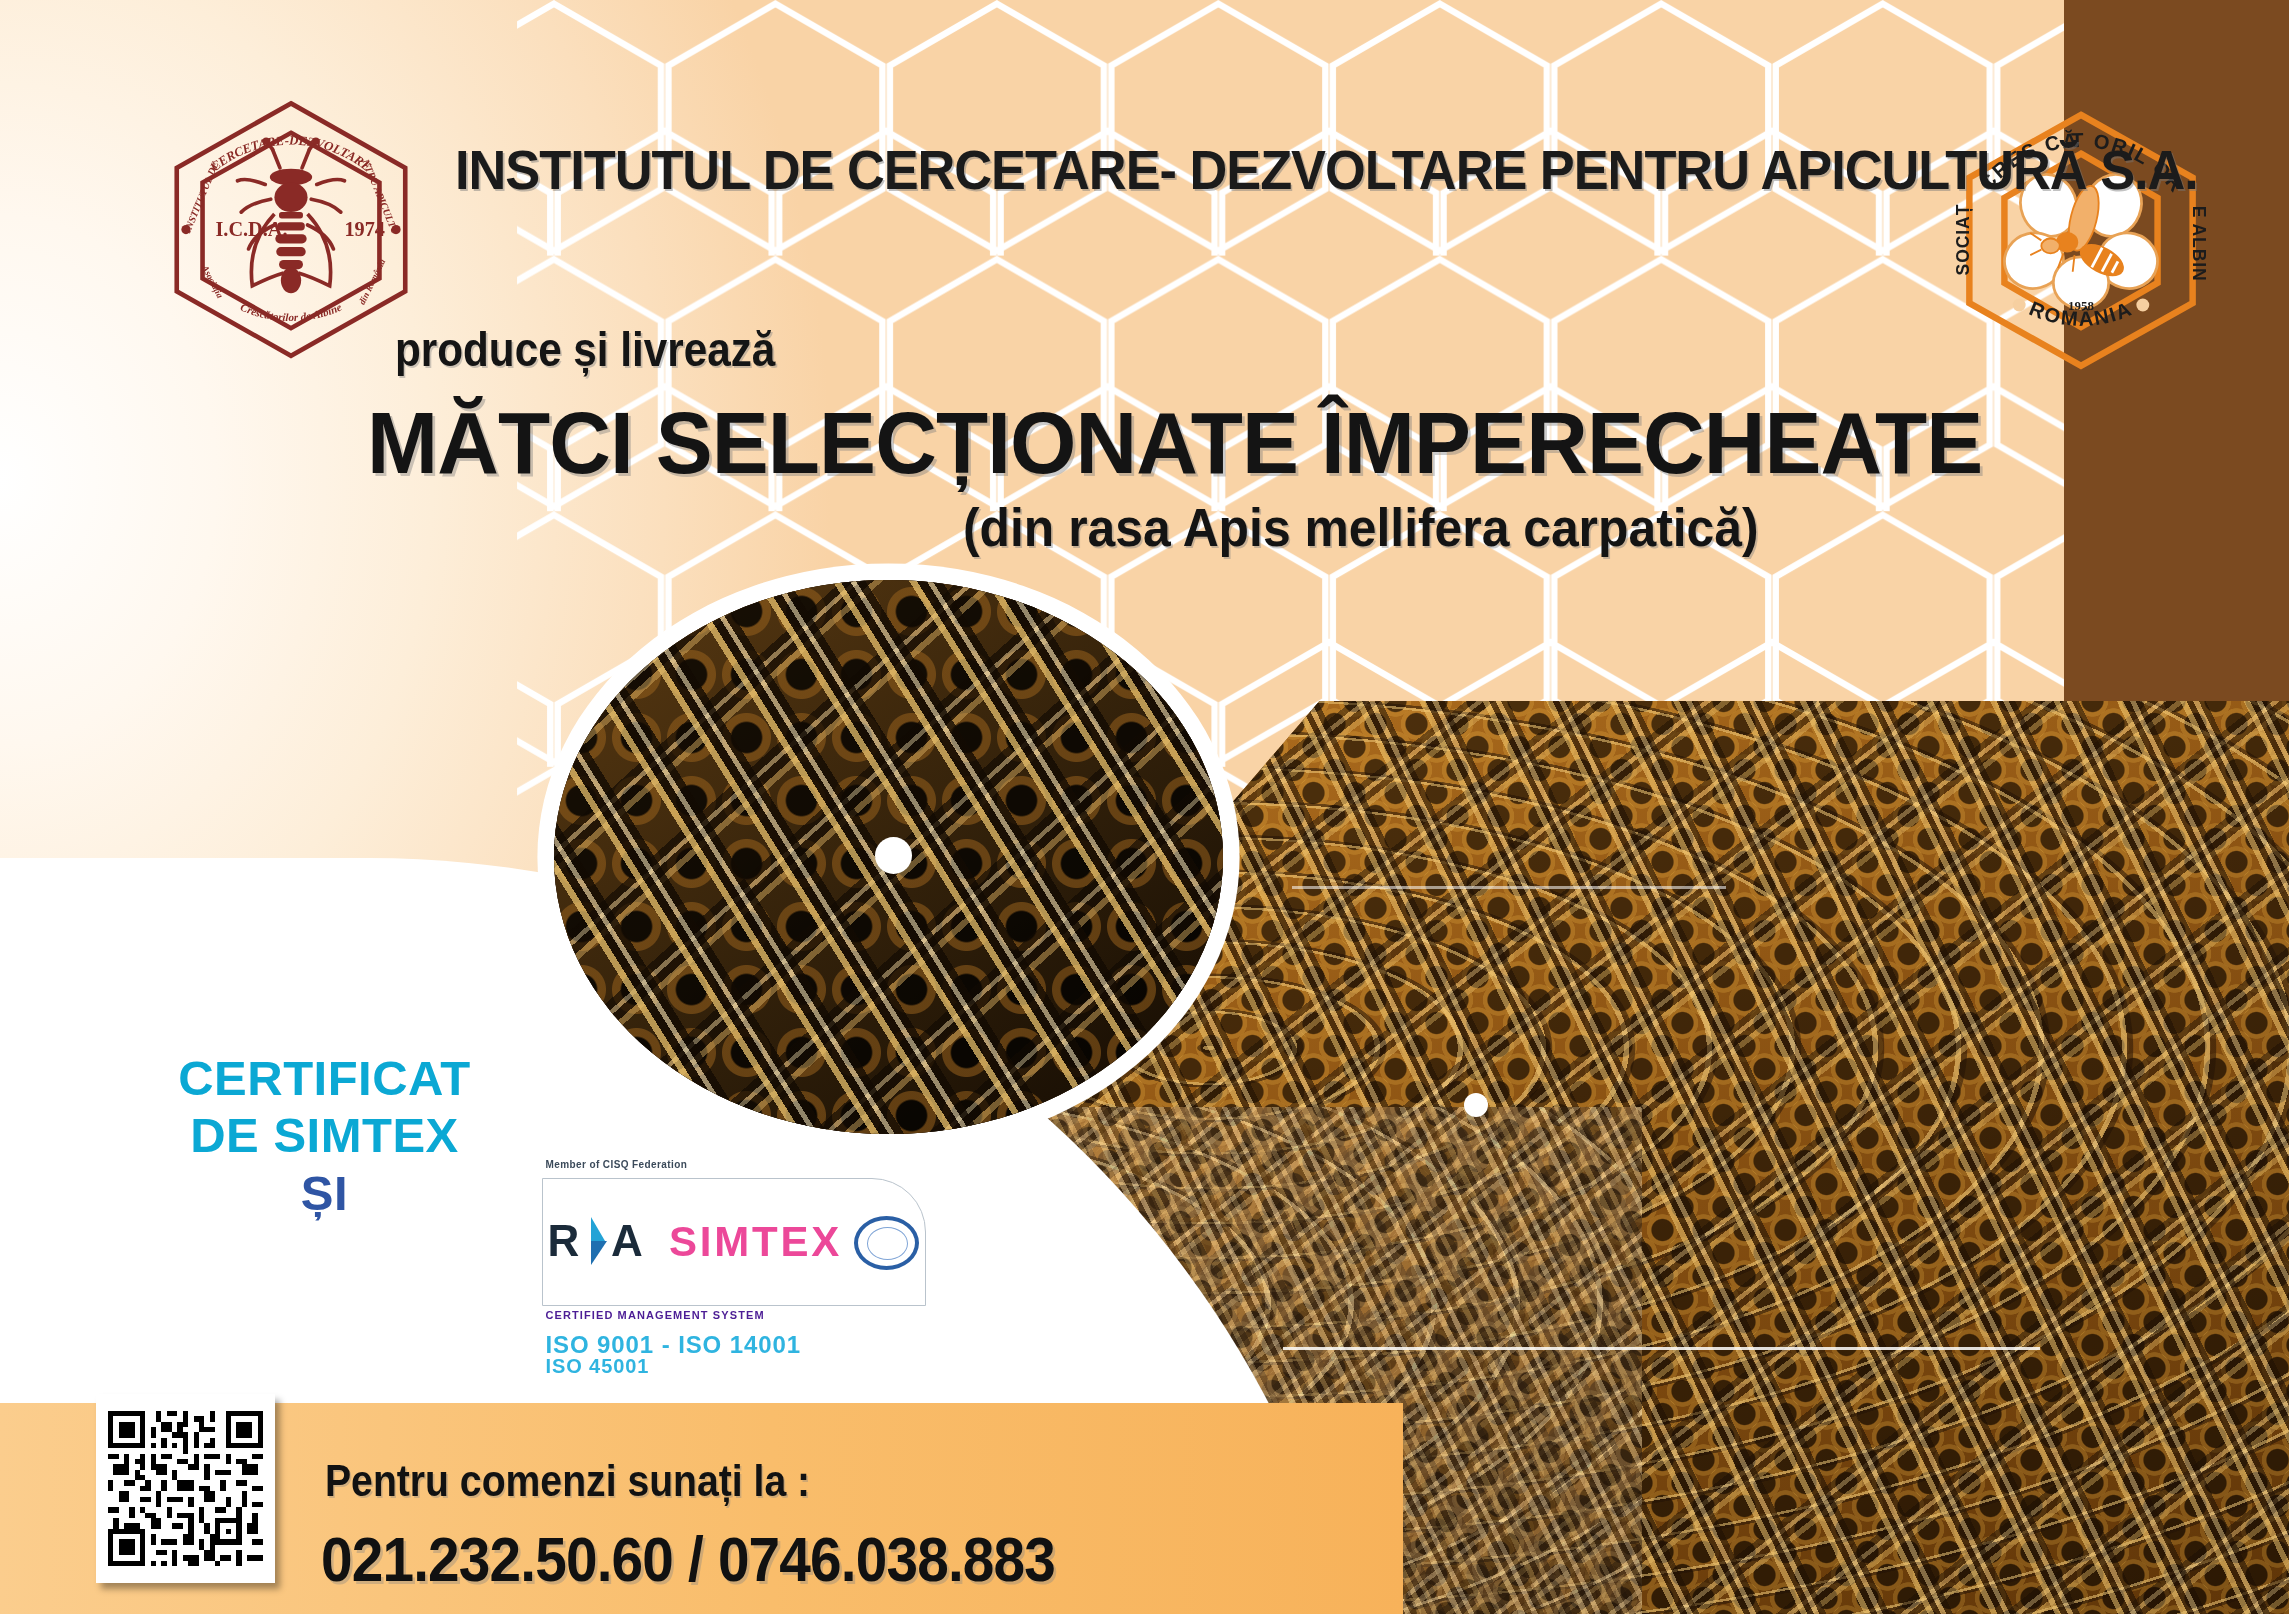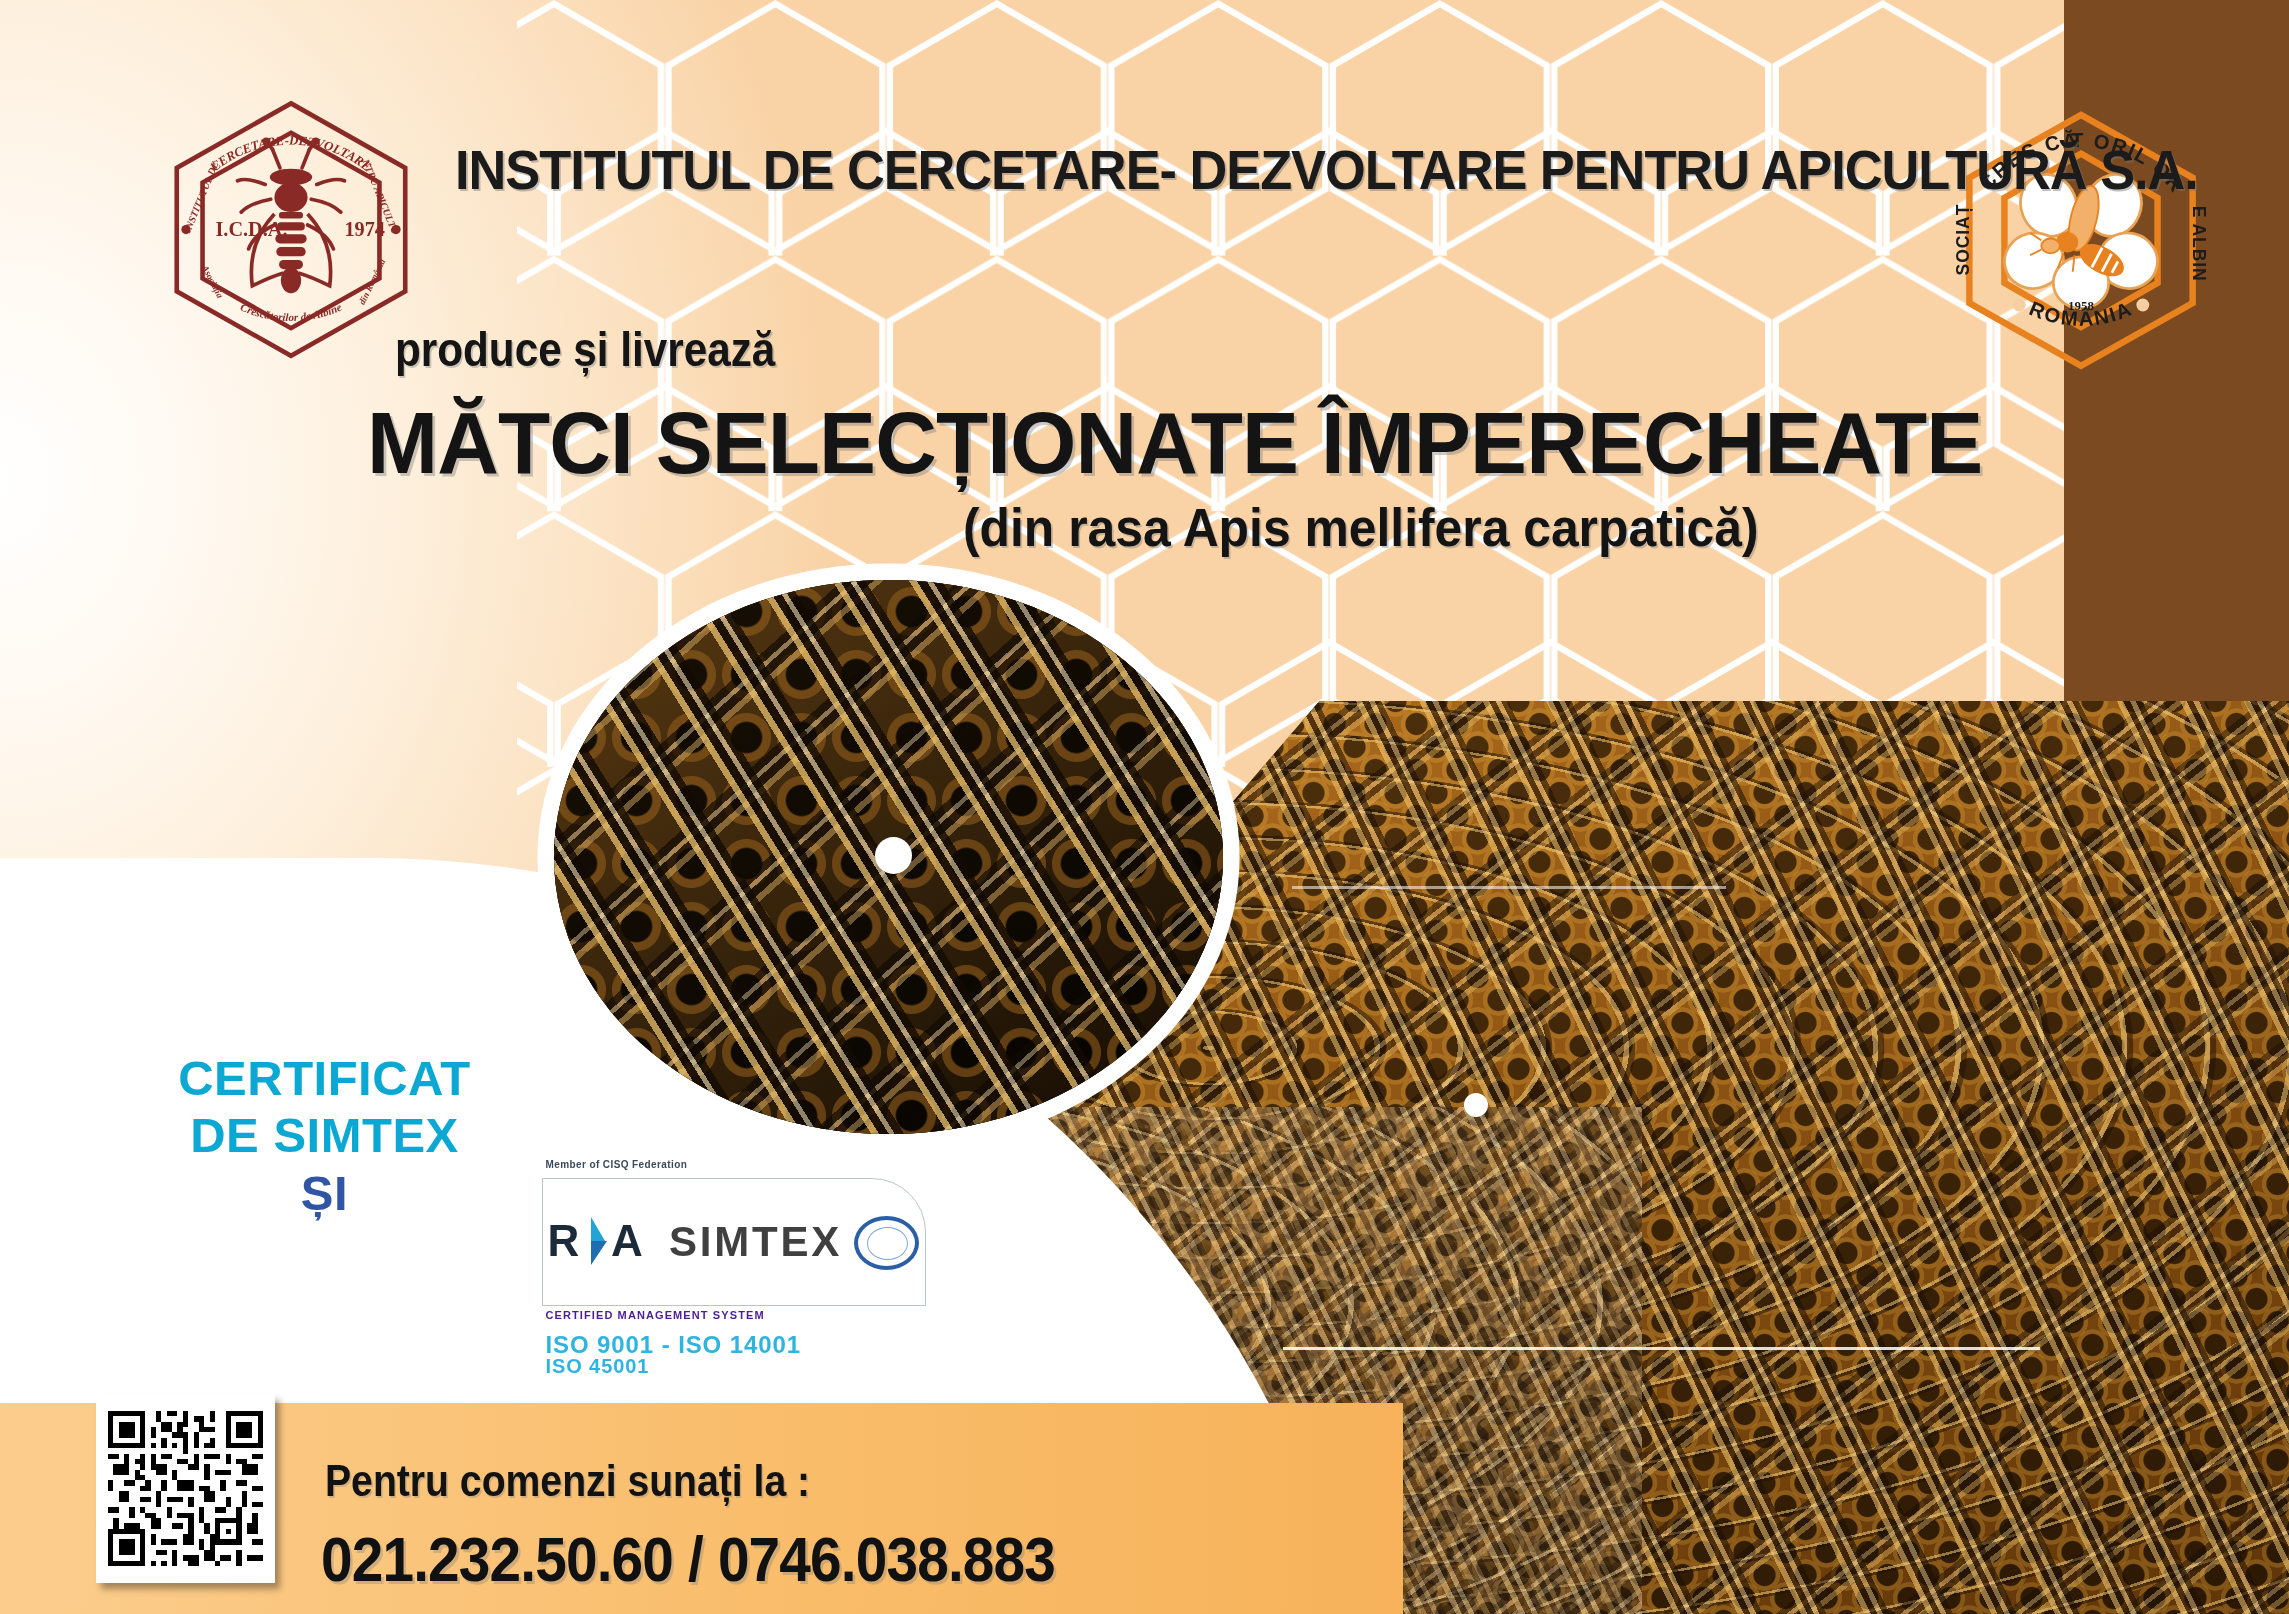--- a/index.html
+++ b/index.html
@@ -210,21 +210,21 @@
   .rina-arrow2{
     position:absolute;left:51px;top:82px;width:0;height:0;
     border-left:16.6px solid #1f6fb0;border-bottom:24px solid transparent;border-top:0 solid transparent;
   }
   .rina-a{
     position:absolute;left:71px;top:57px;font-size:44px;font-weight:bold;
     color:#1b2b3a;
   }
   .rina-simtex{
     position:absolute;left:129px;top:59px;font-size:42px;font-weight:bold;
-    color:#404040;letter-spacing:2.8px;
+    color:#ec4899;letter-spacing:2.8px;
   }
   .rina-seal{
     position:absolute;left:314px;top:57px;width:57px;height:46px;
     border:4.6px solid #2a5fa5;border-radius:50%;
   }
   .rina-seal-in{
     position:absolute;left:9.2px;top:7.4px;width:39px;height:31px;
     border:1.8px solid #7fa4d6;border-radius:50%;
   }
   .rina-cms{

